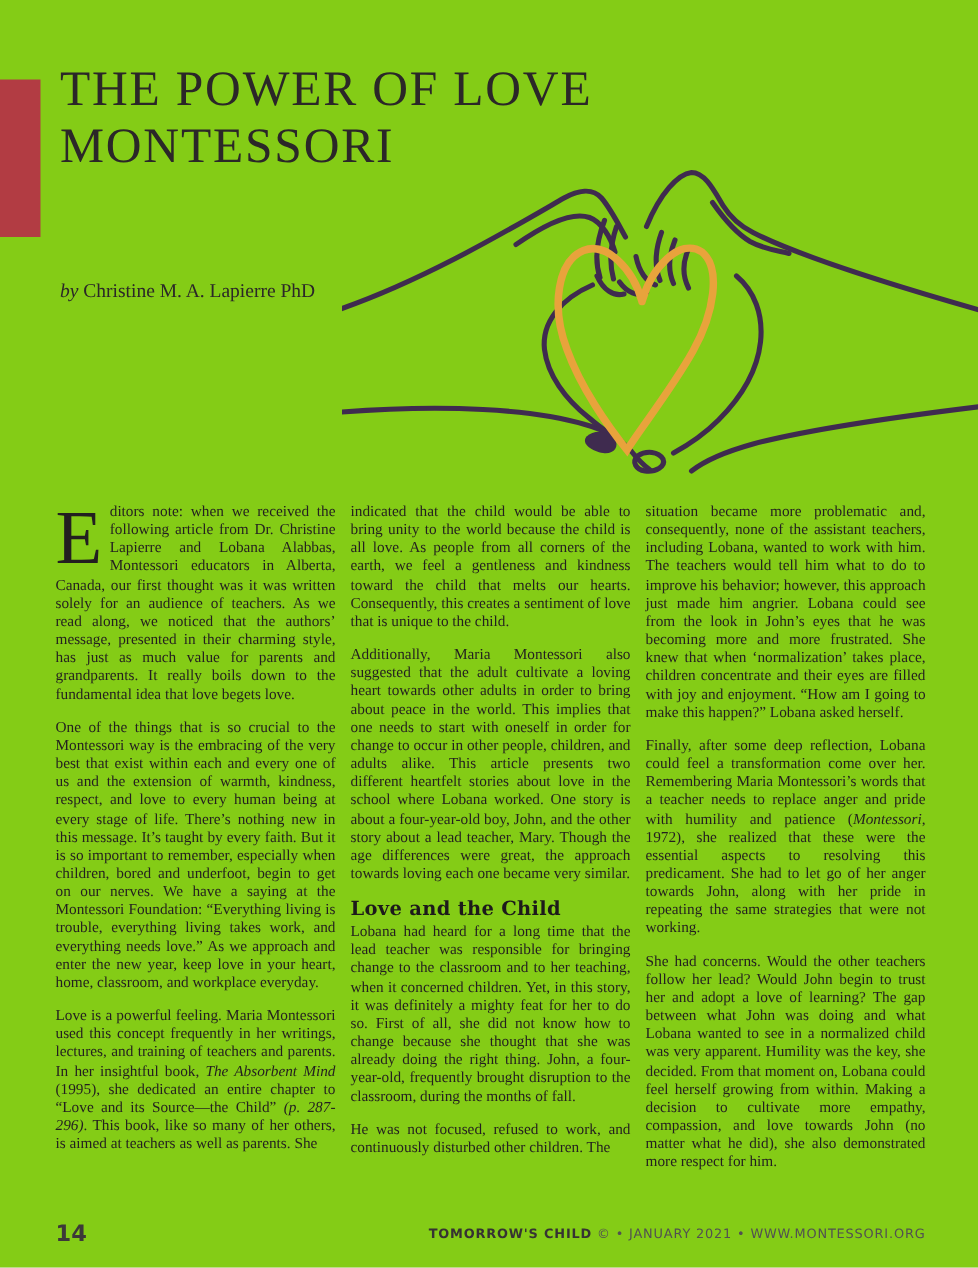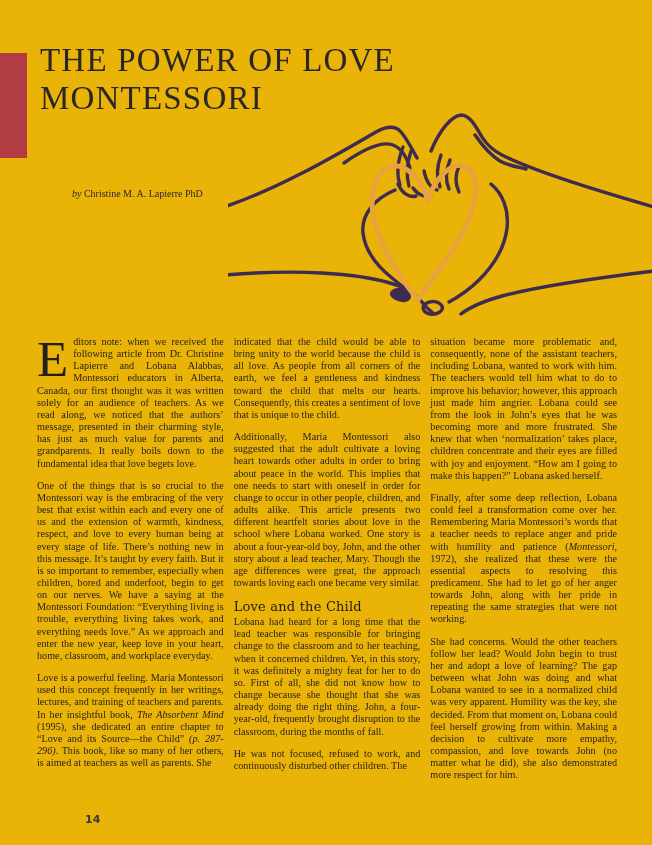--- a/index.html
+++ b/index.html
@@ -1,71 +1,71 @@
 <!DOCTYPE html>
 <html><head>
 <meta charset="utf-8">
 <style>
   html,body{margin:0;padding:0;background:#e8e8e8;}
   .page{
     position:relative;
     width:652px;height:845px;
-    background:#eab308;
+    background:#84cc16;
     font-family:"Liberation Serif", serif;
     overflow:hidden;
   }
   .red-bar{
     position:absolute;left:0;top:53px;width:27px;height:105px;
     background:#b23c43;
   }
   .title{
     position:absolute;left:40px;top:42px;margin:0;
     font-family:"Liberation Serif", serif;
     font-weight:400;
     font-size:33px;line-height:37.5px;letter-spacing:1.2px;
     color:#2b2728;
   }
   .title .title-line{display:block;}
   .byline{
     position:absolute;left:40px;top:186px;
-    font-size:10px;line-height:15px;color:#2b2728;margin-left:32px;
+    font-size:13px;line-height:15px;color:#2b2728;
   }
   .it{font-style:italic;}
   .illustration{
     position:absolute;left:228px;top:86px;width:424px;height:240px;
   }
   .columns{
     position:absolute;left:37px;top:336px;width:580px;
     display:flex;gap:10px;
   }
   .col{
     width:187px;
     font-size:10.2px;line-height:12.15px;
     text-align:justify;
     color:#231f20;
   }
   .col p{margin:0 0 10px 0;}
   .col h2{
     font-family:"DejaVu Serif", serif;
     font-size:13px;line-height:15px;
-    font-weight:400;color:#1d1a1b;
+    font-weight:700;color:#1d1a1b;
     margin:1px 0 2px 0;letter-spacing:0.2px;
     text-align:left;
   }
   .dropcap{
     float:left;
     font-size:51px;line-height:40px;
     padding:3px 5px 0 0;
     color:#231f20;
     font-family:"Liberation Serif", serif;
   }
   .footer-page-number{
     position:absolute;left:37px;top:813px;
     font-family:"DejaVu Sans", sans-serif;
-    font-weight:700;font-size:11px;color:#3c3839;margin-left:48px;
+    font-weight:700;font-size:15px;color:#3c3839;
   }
   .footer-line{
     position:absolute;right:35px;top:818px;
     font-family:"DejaVu Sans", sans-serif;
     font-size:8.6px;letter-spacing:0.55px;color:#525052;
     white-space:nowrap;
   }
   .footer-line .brand{font-weight:700;color:#363233;}
 </style>
 </head>
@@ -135,14 +135,17 @@
       </div>
     <div class="col">
         <p><span>situation became more problematic and, consequently, none of the assistant teachers, including Lobana, wanted to work with him. The teachers would tell him what to do to improve his behavior; however, this approach just made him angrier. Lobana could see from the look in John’s eyes that he was becoming more and more frustrated. She knew that when ‘normalization’ takes place, children concentrate and their eyes are filled with joy and enjoyment. “How am I going to make this happen?” Lobana asked herself.</span></p>
         <p><span>Finally, after some deep reflection, Lobana could feel a transformation come over her. Remembering Maria Montessori’s words that a teacher needs to replace anger and pride with humility and patience (</span><span class="it">Montessori</span><span>, 1972), she realized that these were the essential aspects to resolving this predicament. She had to let go of her anger towards John, along with her pride in repeating the same strategies that were not working.</span></p>
         <p><span>She had concerns. Would the other teachers follow her lead? Would John begin to trust her and adopt a love of learning? The gap between what John was doing and what Lobana wanted to see in a normalized child was very apparent. Humility was the key, she decided. From that moment on, Lobana could feel herself growing from within. Making a decision to cultivate more empathy, compassion, and love towards John (no matter what he did), she also demonstrated more respect for him.</span></p>
       </div>
   </div>
 
   <div class="footer-page-number">14</div>
 
+  <div class="footer-line">
+    <span class="brand">TOMORROW'S CHILD</span><span> © • JANUARY 2021 • WWW.MONTESSORI.ORG</span>
+  </div>
 
 </div>
 
 </body></html>

